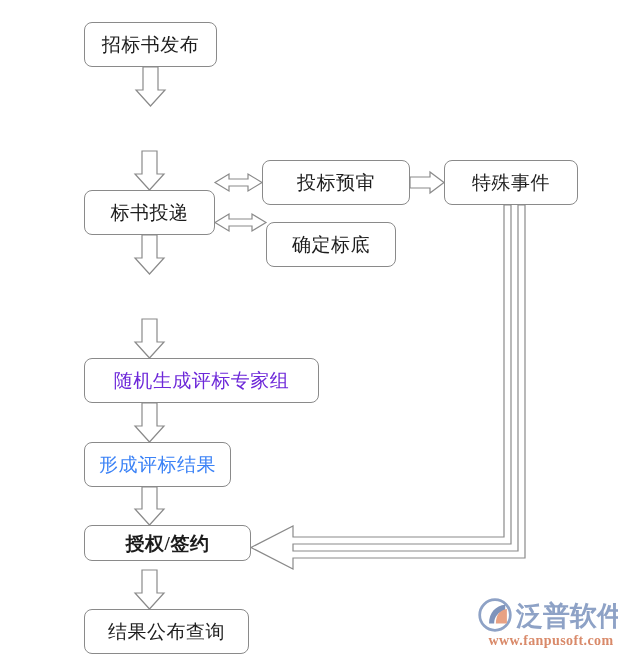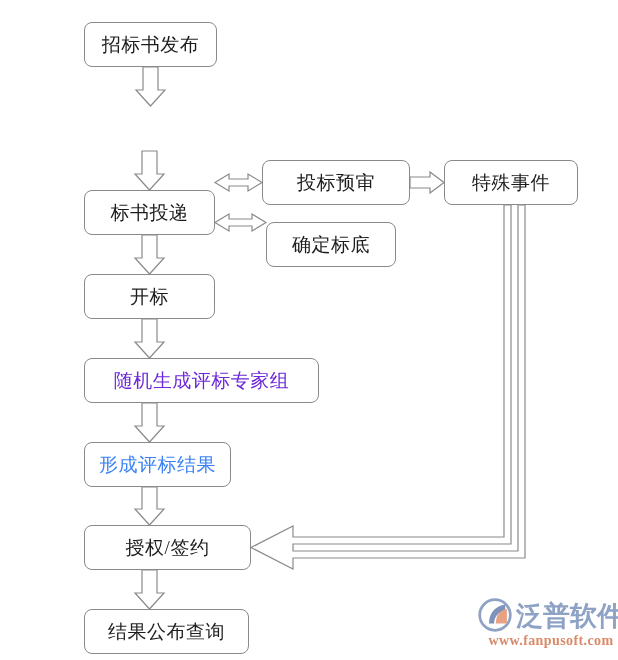--- a/index.html
+++ b/index.html
@@ -123,30 +123,27 @@
                L511,205 Z"></path>
     </g>
   </svg>
 
   <div class="node-box" style="left: 84px; top: 22px; width: 133px; height: 45px; border-color: rgb(138, 138, 138); color: rgb(28, 28, 28);">
     <span class="node-label">招标书发布</span>
   </div>
   <div class="node-box" style="left: 84px; top: 190px; width: 131px; height: 45px; border-color: rgb(138, 138, 138); color: rgb(28, 28, 28); font-family: Liberation Serif, serif;">
     <span class="node-label">标书投递</span>
   </div>
-  <div class="node-box" style="left: 84px; top: 274px; width: 131px; height: 45px; border-color: rgb(138, 138, 138); color: rgb(28, 28, 28);">
-    <span class="node-label">开标</span>
-  </div>
   <div class="node-box" style="left: 84px; top: 358px; width: 235px; height: 45px; border-color: rgb(138, 138, 138); color: #6d28d9;">
     <span class="node-label">随机生成评标专家组</span>
   </div>
   <div class="node-box" style="left: 84px; top: 442px; width: 147px; height: 45px; border-color: rgb(138, 138, 138); color: #3b82f6;">
     <span class="node-label">形成评标结果</span>
   </div>
-  <div class="node-box" style="left: 84px; top: 525px; width: 167px; height: 45px; border-color: rgb(138, 138, 138); color: rgb(28, 28, 28);">
+  <div class="node-box" style="left: 84px; top: 525px; width: 167px; height: 36px; border-color: rgb(138, 138, 138); color: rgb(28, 28, 28); font-weight: bold;">
     <span class="node-label">授权/签约</span>
   </div>
   <div class="node-box" style="left: 84px; top: 609px; width: 165px; height: 45px; border-color: rgb(138, 138, 138); color: rgb(28, 28, 28); justify-content: center;">
     <span class="node-label">结果公布查询</span>
   </div>
   <div class="node-box" style="left: 262px; top: 160px; width: 148px; height: 45px; border-color: rgb(138, 138, 138); color: rgb(28, 28, 28);">
     <span class="node-label">投标预审</span>
   </div>
   <div class="node-box" style="left: 266px; top: 222px; width: 130px; height: 45px; border-color: rgb(138, 138, 138); color: rgb(28, 28, 28);">
     <span class="node-label">确定标底</span>

